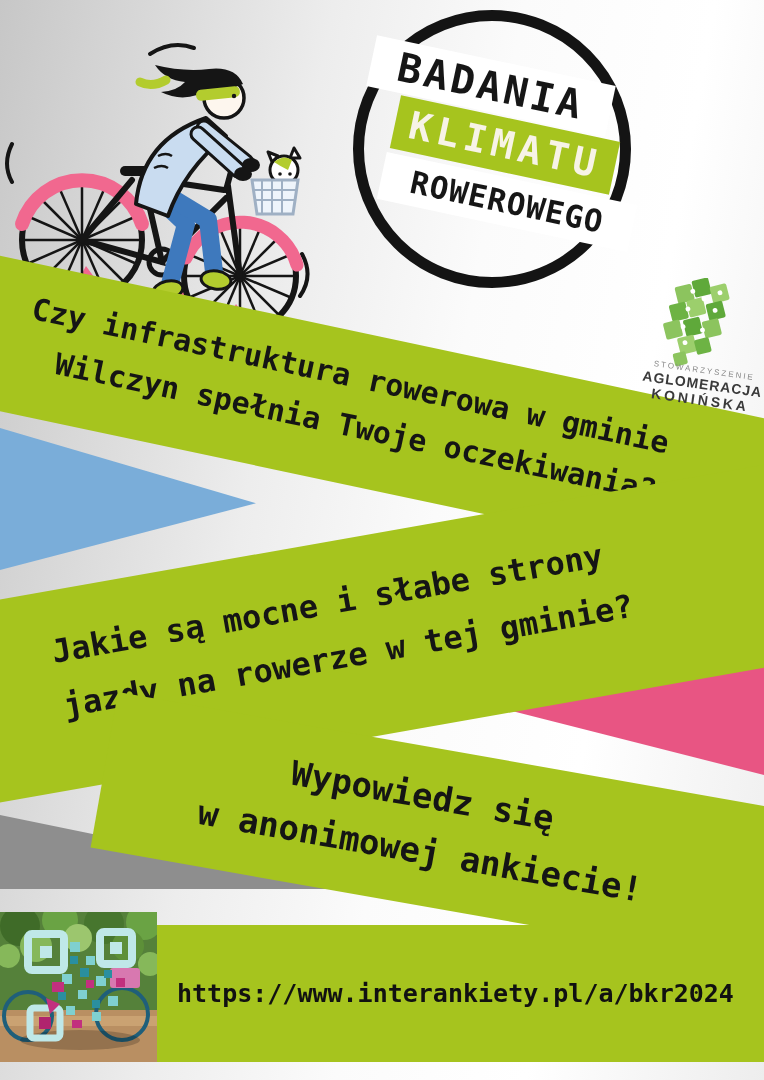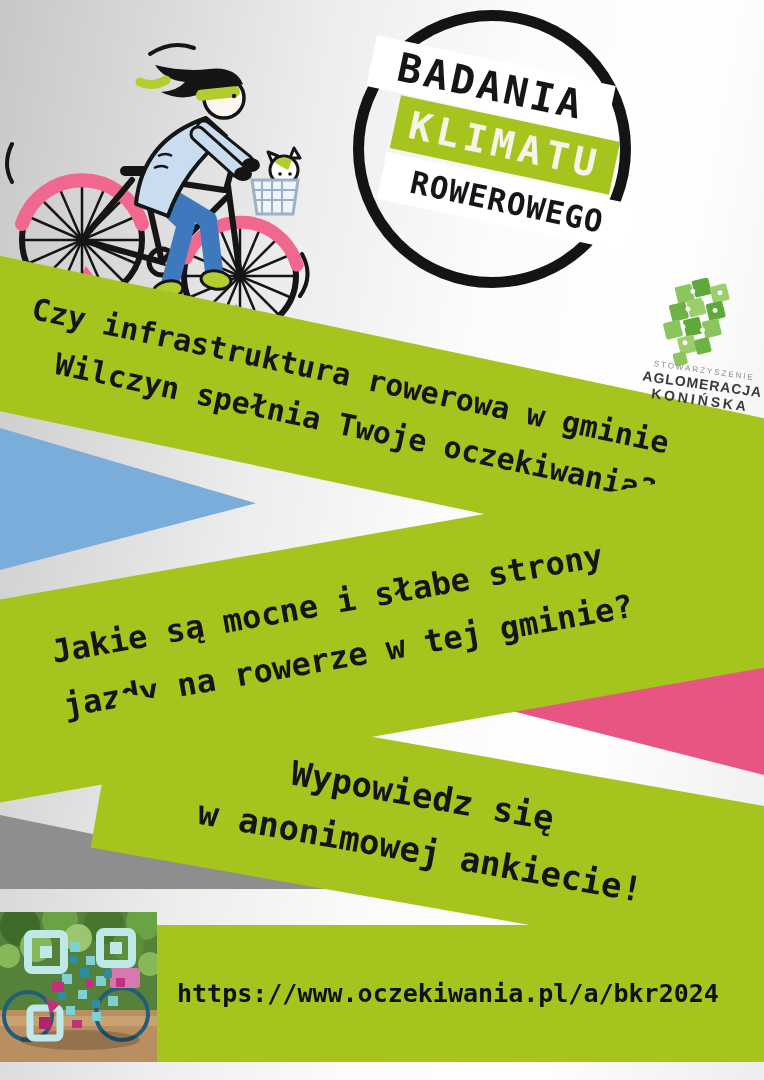--- a/index.html
+++ b/index.html
@@ -265,16 +265,16 @@
           <rect x="52" y="70" width="12" height="10"></rect>
             <rect x="86" y="68" width="8" height="8"></rect>
           <rect x="72" y="108" width="10" height="8"></rect>
             <rect x="116" y="66" width="9" height="9"></rect>
           <path d="M46 86 l14 6 l-10 10 z"></path>
         </g>
       </g>
     </svg>
   </div>
   <div id="url-bar" class="abs">
-    <a id="url-text" href="#">https://www.oczekiwania.pl/a/bkr2024</a>
+    <a id="url-text" href="#">https://www.interankiety.pl/a/bkr2024</a>
   </div>
 
 </div>
 
 </body></html>

